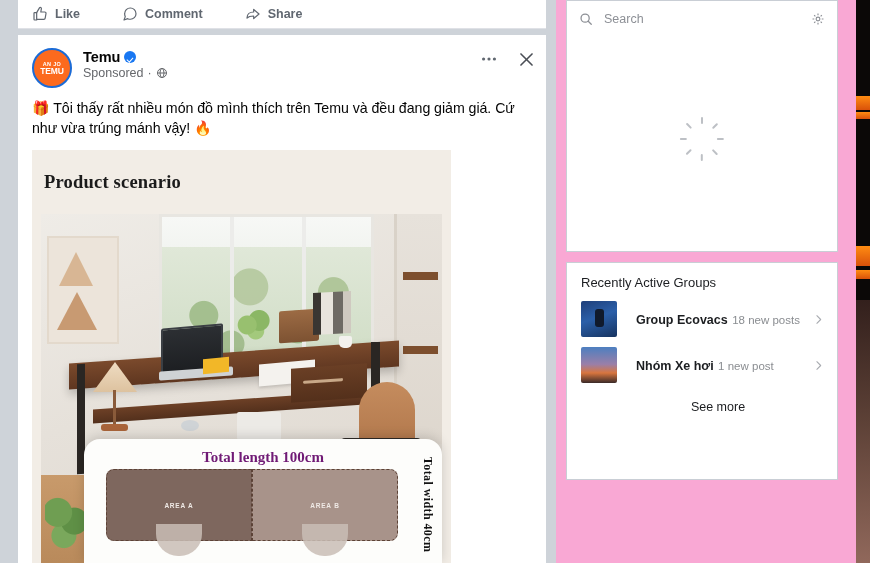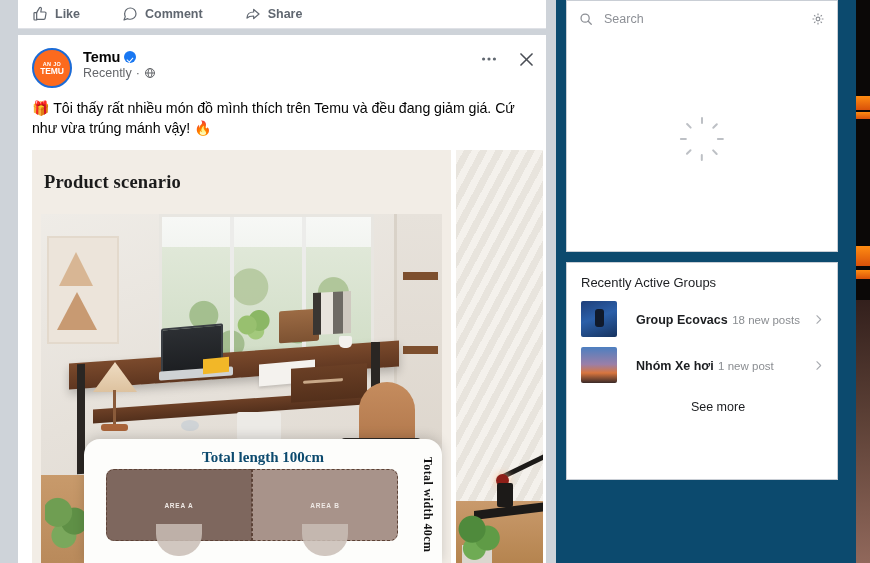--- a/index.html
+++ b/index.html
@@ -103,21 +103,21 @@
   .post-text {
     padding: 3px 5px 0 14px;
     font-size: 14.2px; line-height: 20px; color: #050505;
     letter-spacing: -.05px;
   }
 
   
   .media-strip {
     position: absolute; left: 14px; top: 115px;
     width: 514px; height: 413px;
-    display: flex; gap: 5px;
+    display: flex; gap: 5px; flex-direction: column;
   }
   .media-main {
     width: 419px; height: 413px;
     background: #f2ede6;
     position: relative; overflow: hidden;
     flex: 0 0 auto;
   }
   .scenario-title {
     position: absolute; left: 12px; top: 22px;
     font-family: "Liberation Serif", serif;
@@ -294,21 +294,21 @@
     width: 358px; height: 124px;
     background: #fdfdfb;
     border-radius: 16px 16px 0 0;
     box-shadow: 0 -2px 12px rgba(0,0,0,.16);
     overflow: hidden;
   }
   .dim-title {
     position: absolute; left: 0; right: 0; top: 10px;
     text-align: center;
     font-family: "Liberation Serif", serif;
-    font-size: 15px; font-weight: 700; color: #0c4a6e;
+    font-size: 15px; font-weight: 700; color: #701a75;
   }
   .dim-width {
     position: absolute; right: 7px; top: 18px;
     font-family: "Liberation Serif", serif;
     font-size: 12px; font-weight: 700; color: #141414;
     writing-mode: vertical-rl;
     letter-spacing: .4px;
   }
   .mat {
     position: absolute; left: 22px; top: 30px;
@@ -374,21 +374,21 @@
   }
   .side-pot {
     position: absolute; left: 6px; bottom: 0; width: 30px; height: 18px;
     background: #dcd7cf;
   }
 
   
   .side-col {
     position: absolute; left: 556px; top: 0;
     width: 300px; height: 563px;
-    background: #0c4a6e;
+    background: #f9a8d4;
   }
   .side-card {
     position: absolute; left: 10px;
     width: 272px;
     background: #ffffff;
     border: 1px solid #c9ced5;
   }
   .card-search { top: 0px; height: 252px; }
   .card-groups { top: 262px; height: 218px; }
 
@@ -512,21 +512,21 @@
         <div class="avatar">
           <span class="a-top">AN JO</span>
           <span class="a-bot">TEMU</span>
         </div>
         <div class="poster-meta">
           <div class="poster-name-row">
             <span class="poster-name">Temu</span>
             <span class="verified"></span>
           </div>
           <div class="sponsored-row">
-            <span class="sponsored-txt">Recently</span>
+            <span class="sponsored-txt">Sponsored</span>
             <span class="dot-sep">·</span>
             <span class="globe-ico">
               <svg viewBox="0 0 24 24" fill="none" stroke="#65676b" stroke-width="2">
                 <circle cx="12" cy="12" r="9"></circle>
                 <ellipse cx="12" cy="12" rx="4" ry="9"></ellipse>
                 <path d="M3 12h18"></path>
               </svg>
             </span>
           </div>
         </div>

